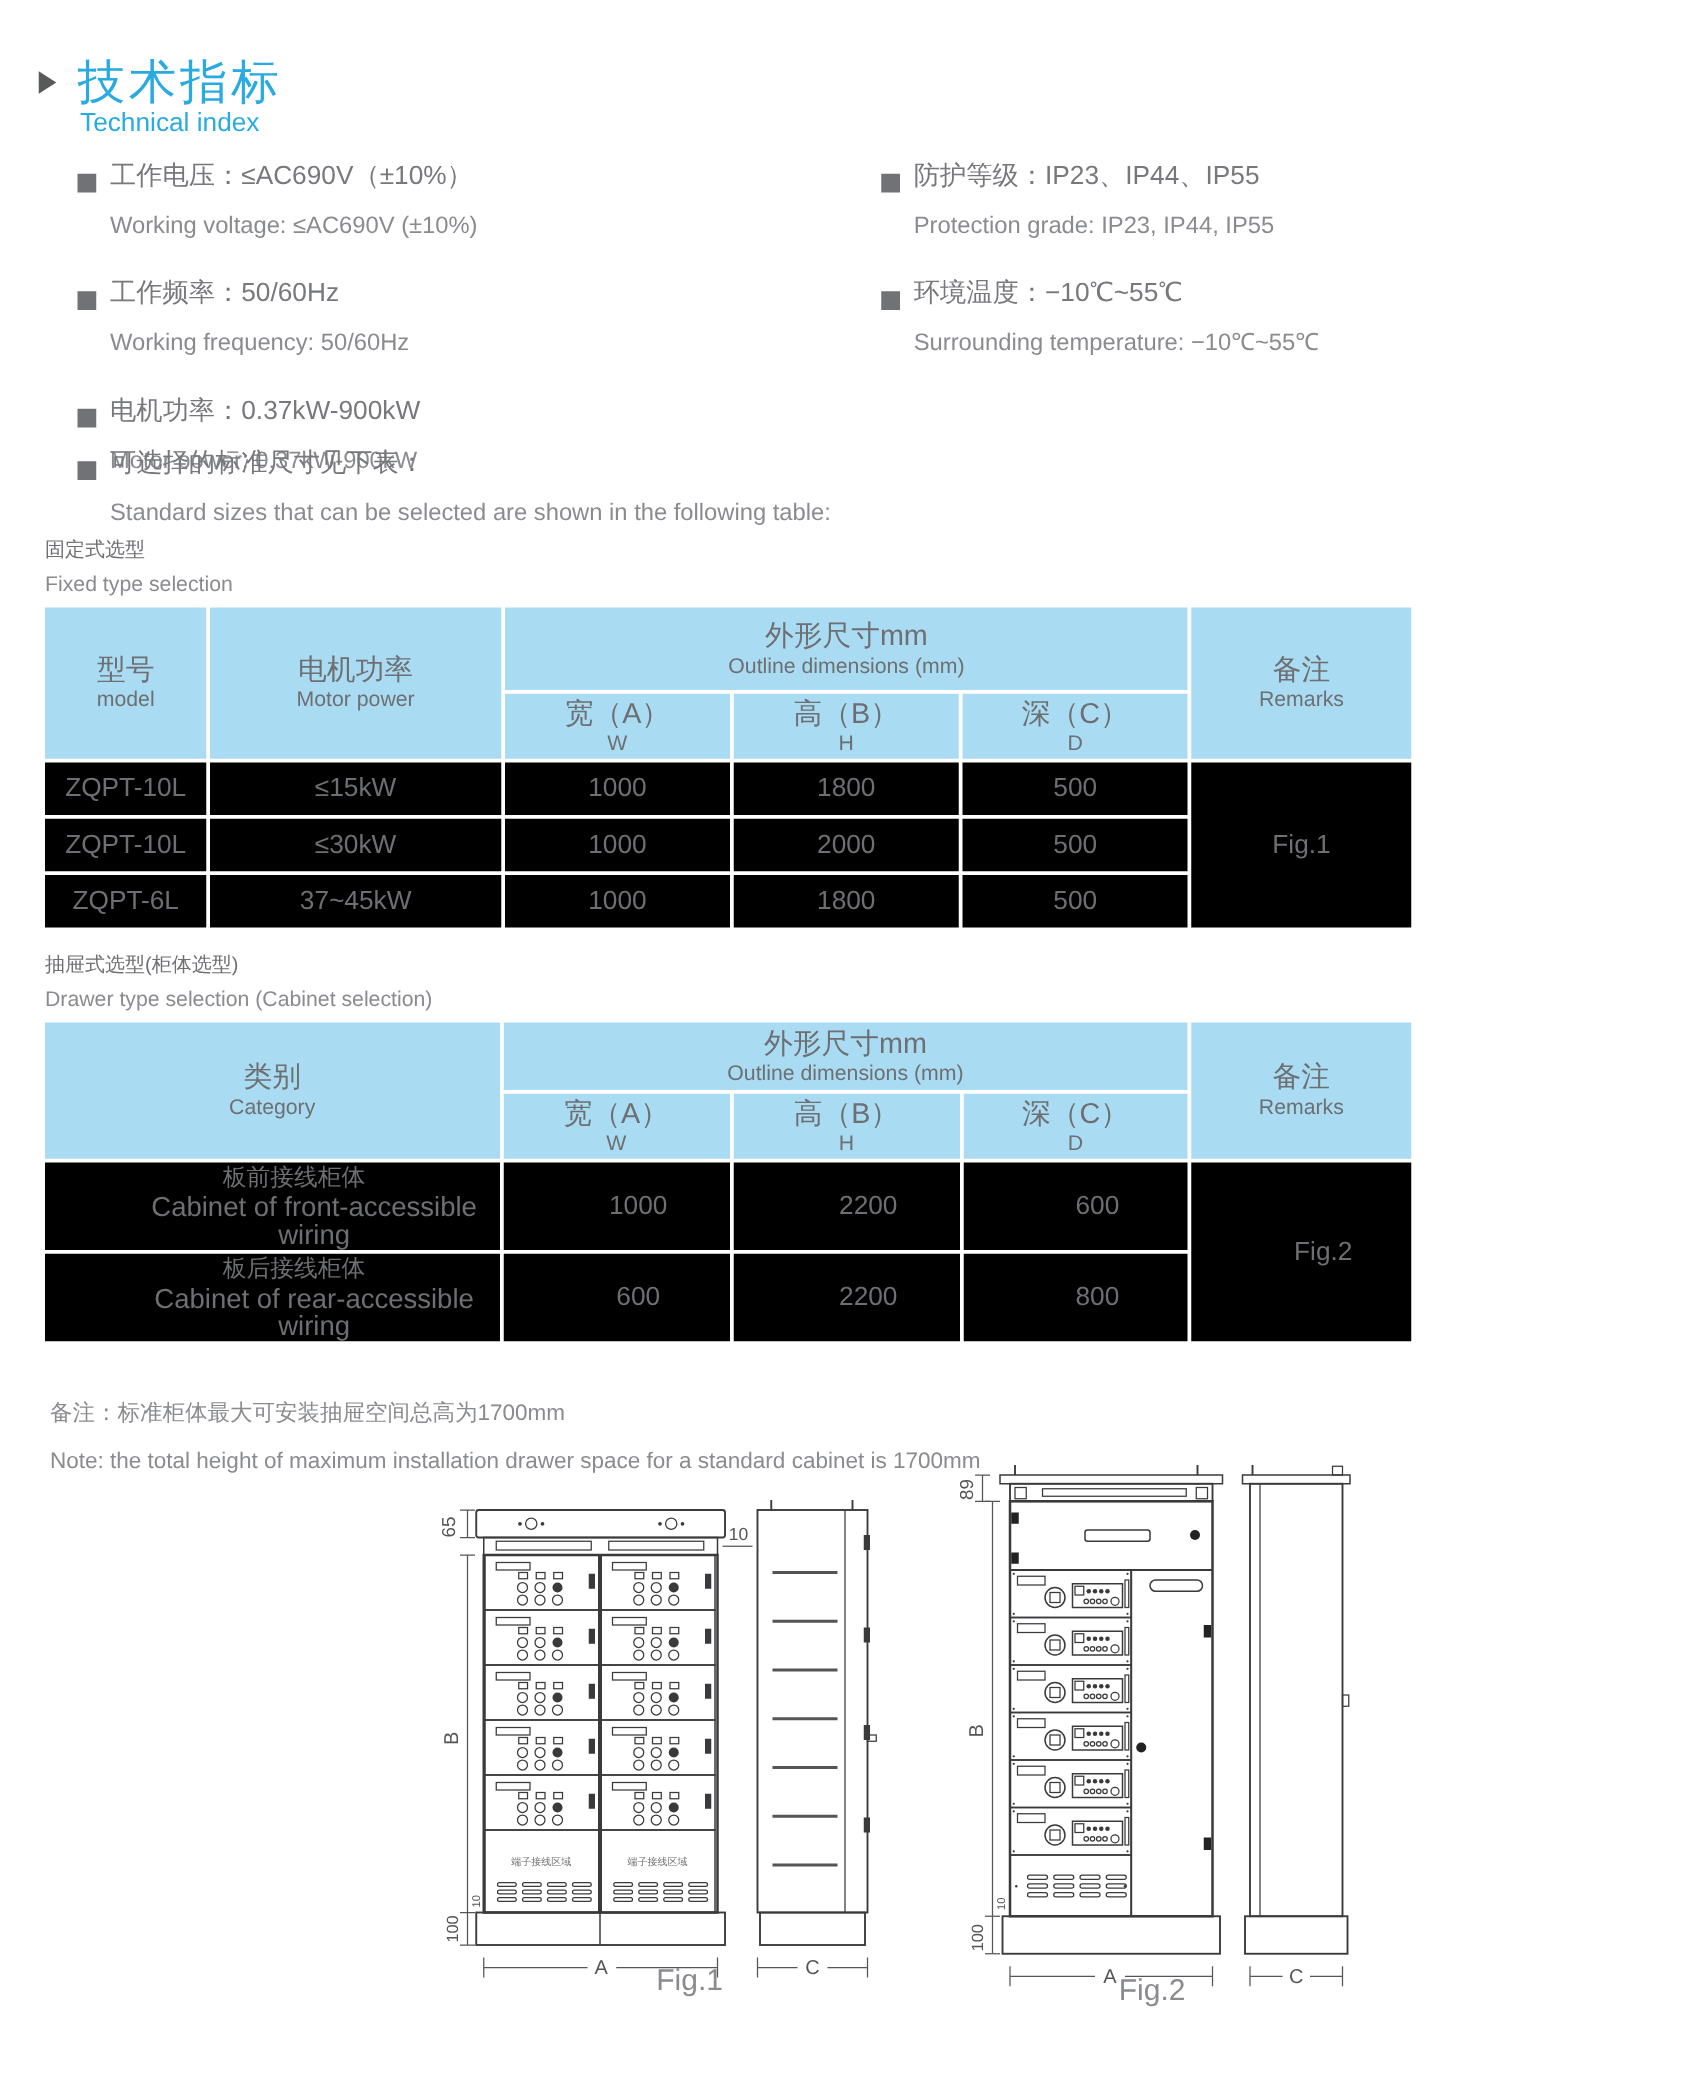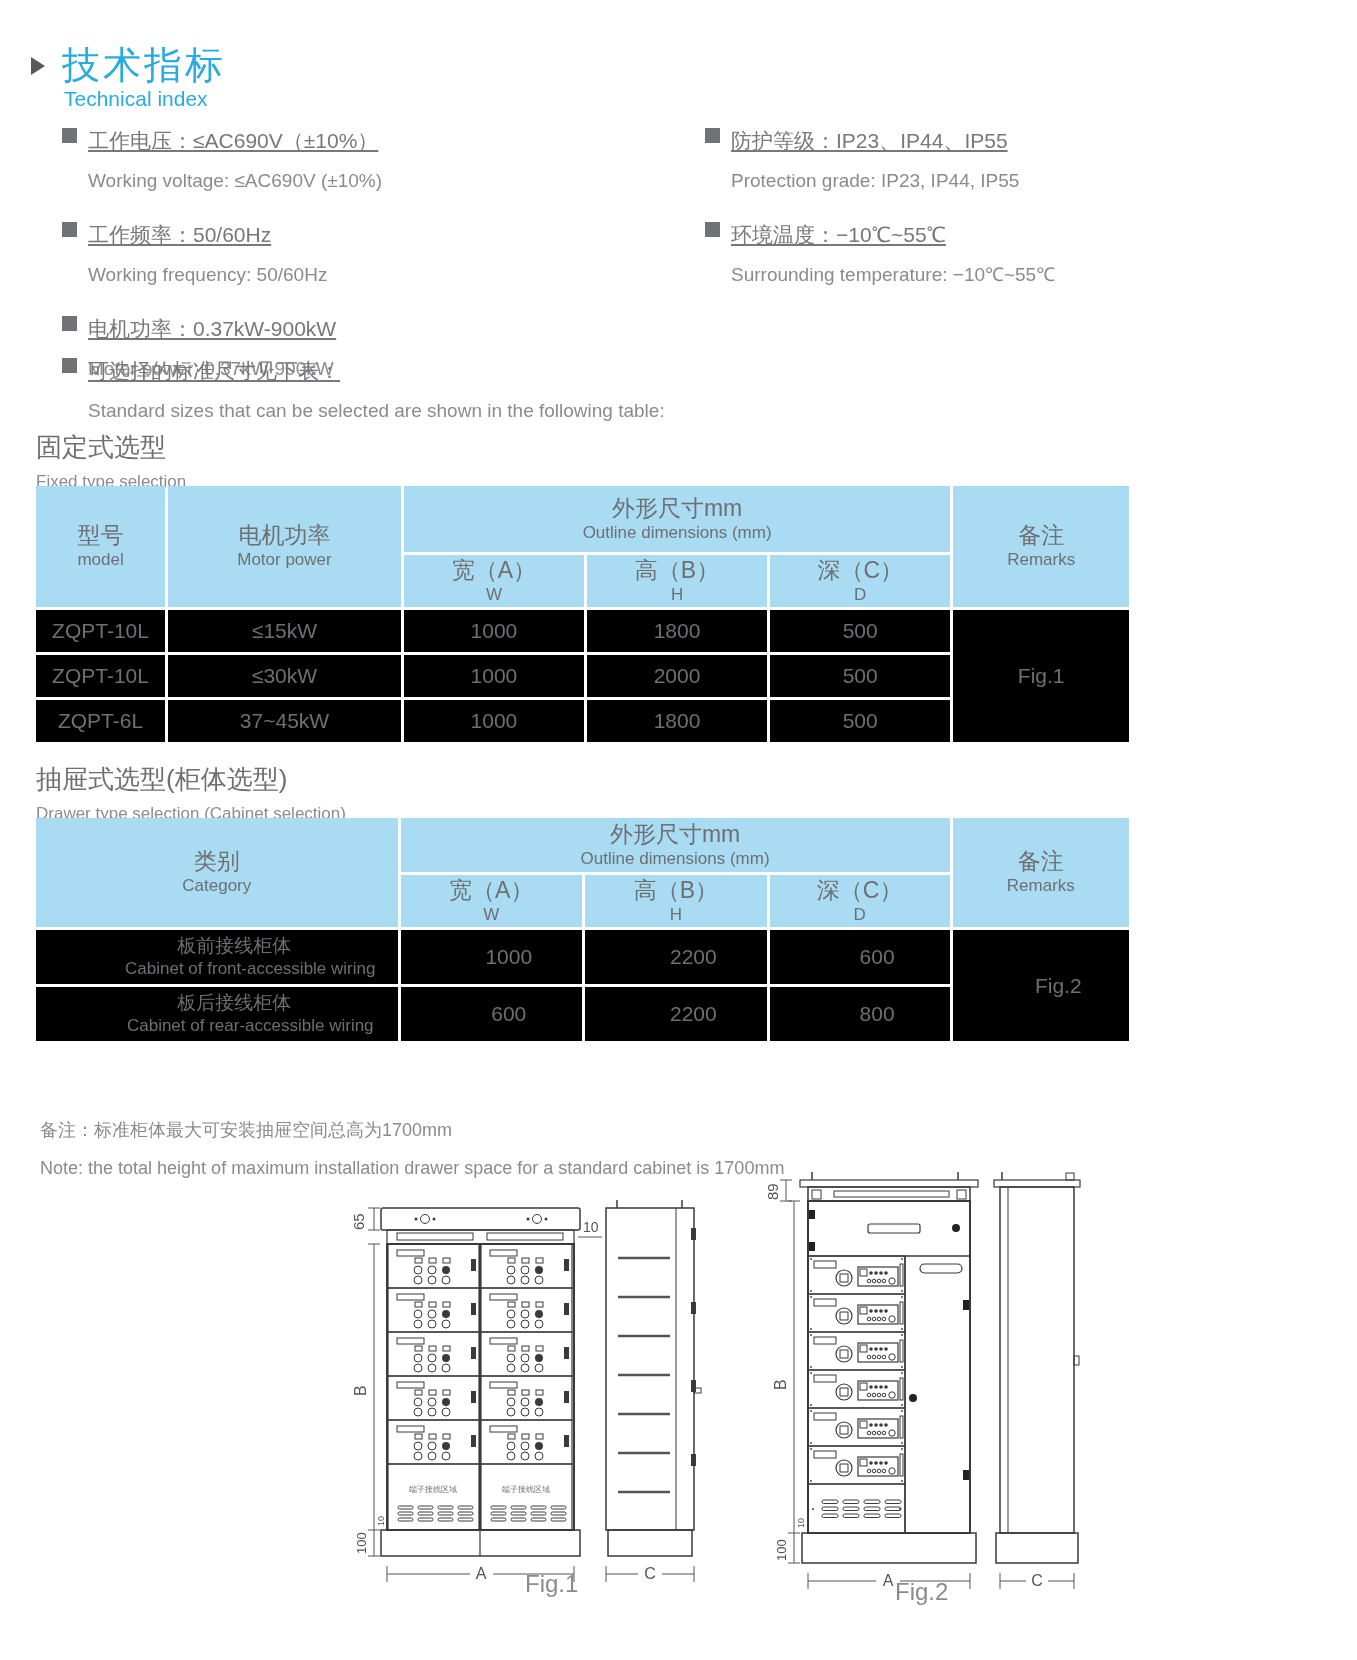--- a/index.html
+++ b/index.html
@@ -5,34 +5,34 @@
   html,body{margin:0;padding:0;background:#fff;}
   .page{position:relative;width:1132px;height:1660px;background:#fff;overflow:hidden;
         font-family:"Liberation Sans",sans-serif;}
   .hdr{position:absolute;left:31px;top:40px;display:flex;align-items:center;}
   .tri{width:0;height:0;border-left:14px solid #58595B;border-top:9px solid transparent;
        border-bottom:9px solid transparent;margin-right:17px;}
   .title-cn{font-size:38px;color:#29ABE2;font-weight:400;letter-spacing:3px;}
   .title-en{position:absolute;left:64px;top:87px;font-size:21px;color:#29ABE2;}
   .specs-left{position:absolute;left:62px;top:128px;width:620px;}
   .specs-right{position:absolute;left:705px;top:128px;width:620px;}
-  .cn-line{font-size:21px;color:#77787B;line-height:26px;margin-bottom:15px;display:flex;align-items:flex-start;text-decoration:underline;}
+  .cn-line{font-size:21px;color:#77787B;line-height:26px;margin-bottom:15px;display:flex;align-items:flex-end;}
   .bullet{width:15px;height:15px;background:#717276;margin-right:11px;flex:0 0 auto;}
   .en-line{font-size:19px;color:#8A8B8E;line-height:24px;margin:0 0 29px 26px;}
   .intro{position:absolute;left:62px;top:358px;}
   .sec{position:absolute;left:36px;}
-  .sec-cn{font-size:26px;color:#6E6F72;margin-bottom:7px;}
+  .sec-cn{font-size:16px;color:#6E6F72;margin-bottom:7px;}
   .sec-en{font-size:17px;color:#8A8B8E;}
   table.spec-table{border-collapse:separate;border-spacing:3px;table-layout:fixed;position:absolute;left:33px;}
   td.h{background:#A9DCF2;text-align:center;vertical-align:middle;}
   td.b{background:#000000;text-align:center;vertical-align:middle;font-size:21px;color:#6E6F72;}
   .hcn{font-size:23px;color:#6E6F72;line-height:27px;}
   .hen{font-size:17px;color:#6E6F72;line-height:22px;}
   .bcn{font-size:19px;color:#6E6F72;line-height:24px;}
-  .ben{font-size:17px;color:#6E6F72;line-height:22px;margin-left:32px;}
+  .ben{font-size:22px;color:#6E6F72;line-height:22px;margin-left:32px;}
   .t1 .hr1>td{height:64px;} .t1 .hr2>td{height:50px;} .t1 .br>td{height:40px;}
   .t2 .hr1>td{height:52px;} .t2 .hr2>td{height:50px;} .t2 .br>td{height:52px;padding-left:36px;}
   .note{position:absolute;left:40px;top:1118px;}
   .note-cn{font-size:18px;color:#8A8B8E;margin-bottom:16px;}
   .note-en{font-size:18px;color:#8A8B8E;}
   .fig{position:absolute;}
   svg text{font-family:"Liberation Sans",sans-serif;}
 </style>
 </head>
 <body>

